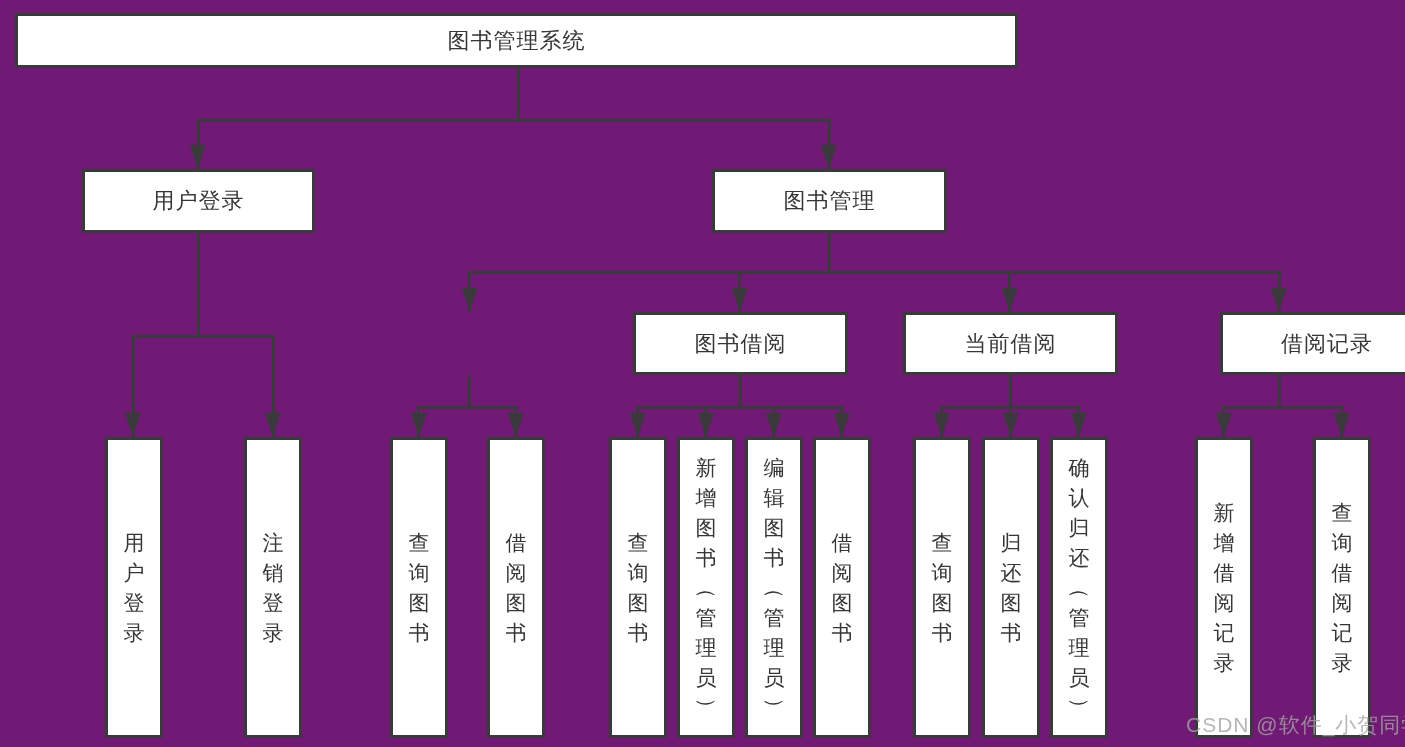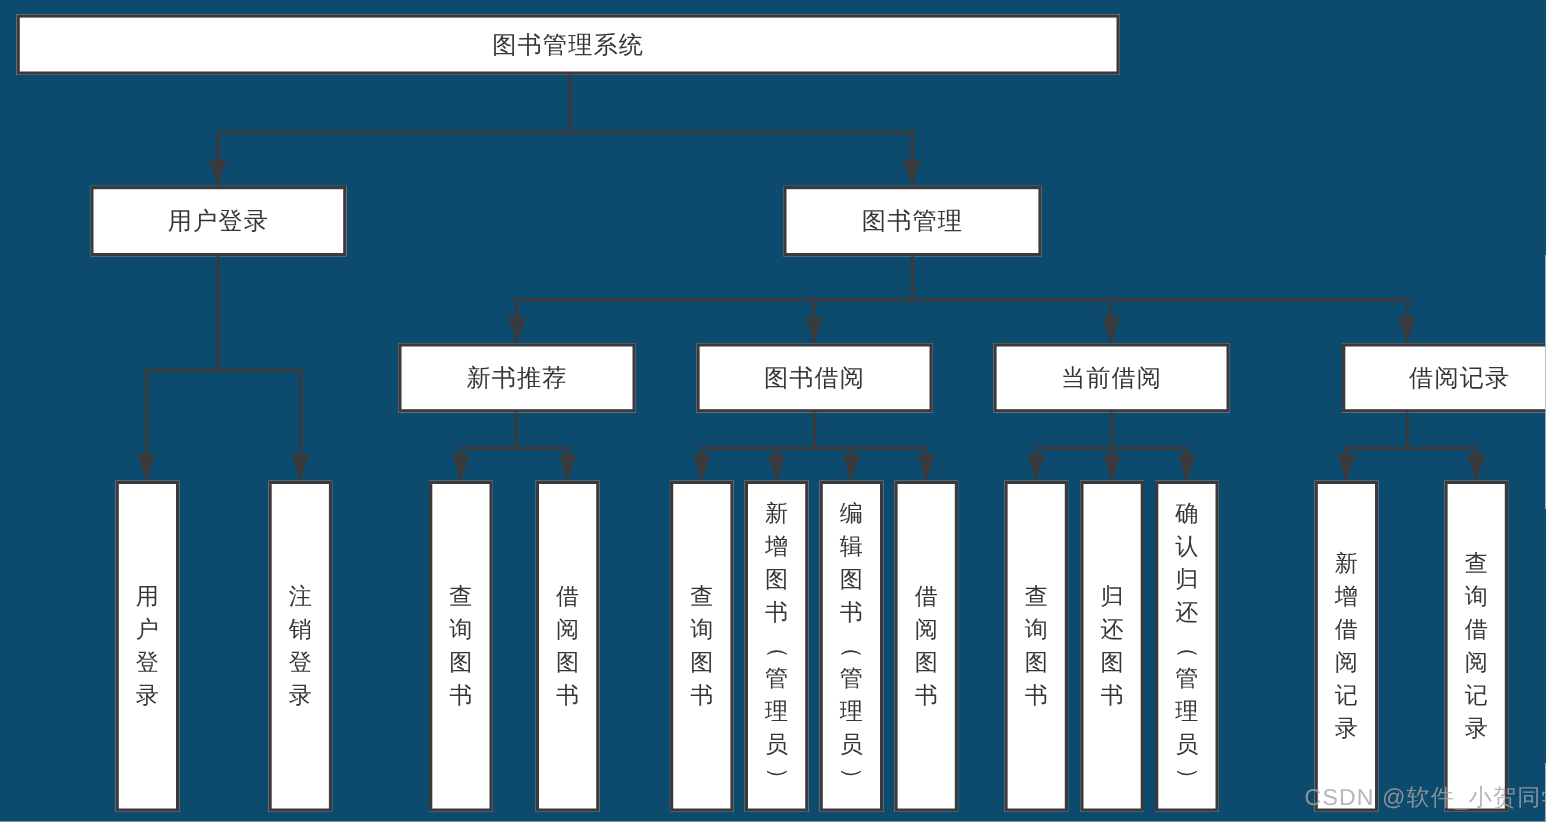--- a/index.html
+++ b/index.html
@@ -1,20 +1,20 @@
 <!DOCTYPE html>
 <html><head>
 <meta charset="utf-8">
 <style>
   html, body { margin: 0; padding: 0; background: #ffffff; }
   #stage {
     position: relative;
     width: 1405px;
     height: 747px;
-    background: #0c4a6e;
+    background: #701a75;
     font-family: "Liberation Sans", "DejaVu Sans", sans-serif;
     color: #363638;
     overflow: hidden;
   }
   .box {
     position: absolute;
     box-sizing: border-box;
     border: 3px solid #3a3a3c;
     background: #ffffff;
     display: flex;
@@ -77,23 +77,20 @@
   <div class="hline" style="left:468px; top:271px; width:814px;"></div>
   <div class="vline" style="left:468px; top:271px; height:41px;"></div>
   <div class="arrow" style="left:462px; top:288px;"></div>
   <div class="vline" style="left:738px; top:271px; height:41px;"></div>
   <div class="arrow" style="left:732px; top:288px;"></div>
   <div class="vline" style="left:1008px; top:271px; height:41px;"></div>
   <div class="arrow" style="left:1002px; top:288px;"></div>
   <div class="vline" style="left:1278px; top:271px; height:41px;"></div>
   <div class="arrow" style="left:1271px; top:288px;"></div>
 
-  <div class="box hnode" style="left:362px; top:312px; width:216px; height:63px;">
-    <span>新书推荐</span>
-  </div>
   <div class="box hnode" style="left:903px; top:312px; width:215px; height:63px;">
     <span>当前借阅</span>
   </div>
   <div class="box hnode" style="left:633px; top:312px; width:215px; height:63px;">
     <span>图书借阅</span>
   </div>
   <div class="box hnode" style="left:1220px; top:312px; width:214px; height:63px;">
     <span>借阅记录</span>
   </div>
 

